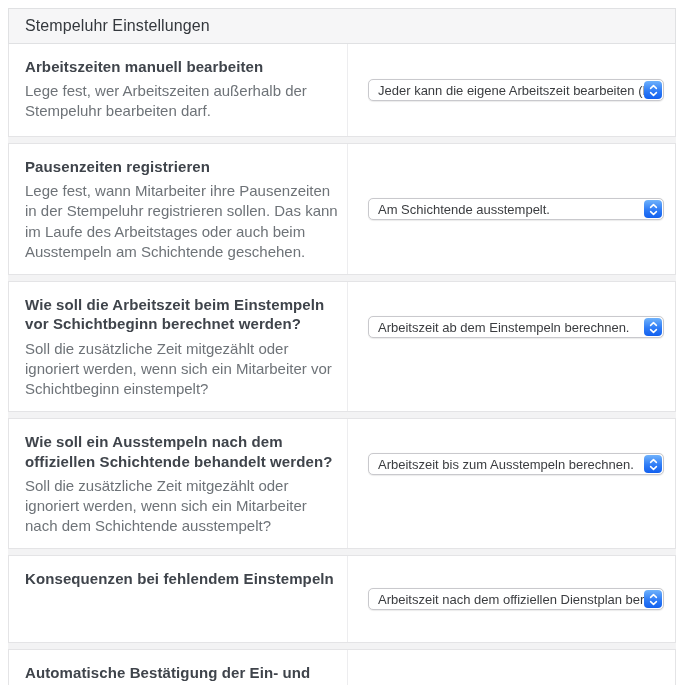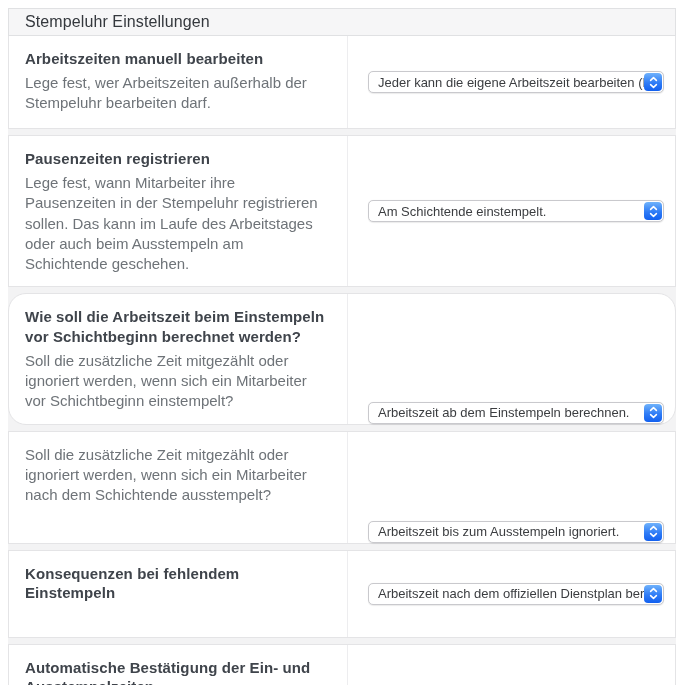--- a/index.html
+++ b/index.html
@@ -10,21 +10,21 @@
     font-family: "Liberation Sans", sans-serif;
   }
   .panel {
     position: absolute;
     left: 8px; top: 8px;
     width: 668px;
   }
   .panel-header {
     background: #f6f6f7;
     border: 1px solid #e0e1e3;
-    height: 28px;
+    height: 36px;
     display: flex;
     align-items: center;
     padding-left: 16px;
   }
   .panel-title {
     font-size: 16px;
     font-weight: 500;
     color: #34383d;
     letter-spacing: 0.1px;
   }
@@ -34,38 +34,38 @@
   .row {
     background: #ffffff;
     border: 1px solid #e4e4e6;
     border-top: none;
     display: flex;
     margin-bottom: 6px;
   }
   .row:not(:first-child) { border-top: 1px solid #e4e4e6; }
   .row:nth-child(1) { min-height: 93px; }
   .row:nth-child(2) { min-height: 117px; justify-content: flex-end; }
-  .row:nth-child(3) { min-height: 106px; border-radius: 18px; }
+  .row:nth-child(3) { min-height: 106px; }
   .row:nth-child(4) { min-height: 113px; }
   .row:nth-child(5) { min-height: 88px; }
   .row:nth-child(6) { min-height: 150px; margin-bottom: 0; }
   .cell-left {
     width: 339px;
     flex: 0 0 339px;
     border-right: 1px solid #ededef;
-    padding: 13px 18px 12px 16px;
+    padding: 13px 8px 12px 16px;
   }
   .cell-right {
     flex: 1;
     display: flex;
     align-items: center;
     padding-left: 20px;
   }
   .row:nth-child(3) .cell-right,
-  .row:nth-child(4) .cell-right { align-items: flex-end; padding-top: 34px; }
+  .row:nth-child(4) .cell-right { align-items: flex-start; padding-top: 34px; }
   .row:nth-child(6) .cell-right { align-items: flex-start; padding-top: 44px; }
   .row-title {
     font-size: 15px;
     font-weight: 700;
     color: #3f444b;
     line-height: 1.28;
     margin-bottom: 5px;
     letter-spacing: 0.1px;
   }
   .row-desc {
@@ -135,21 +135,21 @@
     </div>
 
     <div class="row">
       <div class="cell-left">
         <div class="row-title">Pausenzeiten registrieren</div>
         <div class="row-desc">Lege fest, wann Mitarbeiter ihre Pausenzeiten in der Stempeluhr registrieren sollen. Das kann im Laufe des Arbeitstages oder auch beim Ausstempeln am Schichtende geschehen.</div>
 
       </div>
       <div class="cell-right">
         <div class="select">
-          <span class="select-text">Am Schichtende einstempelt.</span>
+          <span class="select-text">Am Schichtende ausstempelt.</span>
           <span class="select-stepper">
             <svg width="9" height="13" viewBox="0 0 9 13">
                 <path d="M1.6 4.4 L4.5 1.6 L7.4 4.4 M1.6 8.6 L4.5 11.4 L7.4 8.6" fill="none" stroke="#ffffff" stroke-width="1.5" stroke-linecap="round" stroke-linejoin="round"></path>
               </svg>
           </span>
         </div>
       </div>
     </div>
 
     <div class="row">
@@ -165,26 +165,27 @@
             <svg width="9" height="13" viewBox="0 0 9 13">
                 <path d="M1.6 4.4 L4.5 1.6 L7.4 4.4 M1.6 8.6 L4.5 11.4 L7.4 8.6" fill="none" stroke="#ffffff" stroke-width="1.5" stroke-linecap="round" stroke-linejoin="round"></path>
               </svg>
           </span>
         </div>
       </div>
     </div>
 
     <div class="row">
       <div class="cell-left">
+        <div class="row-title">Wie soll ein Ausstempeln nach dem offiziellen Schichtende behandelt werden?</div>
         <div class="row-desc">Soll die zusätzliche Zeit mitgezählt oder ignoriert werden, wenn sich ein Mitarbeiter nach dem Schichtende ausstempelt?</div>
 
       </div>
       <div class="cell-right">
         <div class="select">
-          <span class="select-text">Arbeitszeit bis zum Ausstempeln ignoriert.</span>
+          <span class="select-text">Arbeitszeit bis zum Ausstempeln berechnen.</span>
           <span class="select-stepper">
             <svg width="9" height="13" viewBox="0 0 9 13">
                 <path d="M1.6 4.4 L4.5 1.6 L7.4 4.4 M1.6 8.6 L4.5 11.4 L7.4 8.6" fill="none" stroke="#ffffff" stroke-width="1.5" stroke-linecap="round" stroke-linejoin="round"></path>
               </svg>
           </span>
         </div>
       </div>
     </div>
 
     <div class="row">

